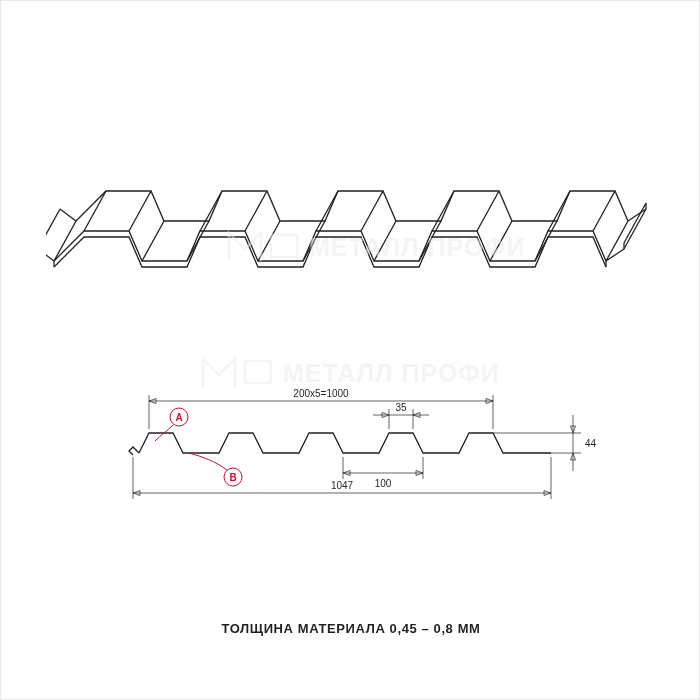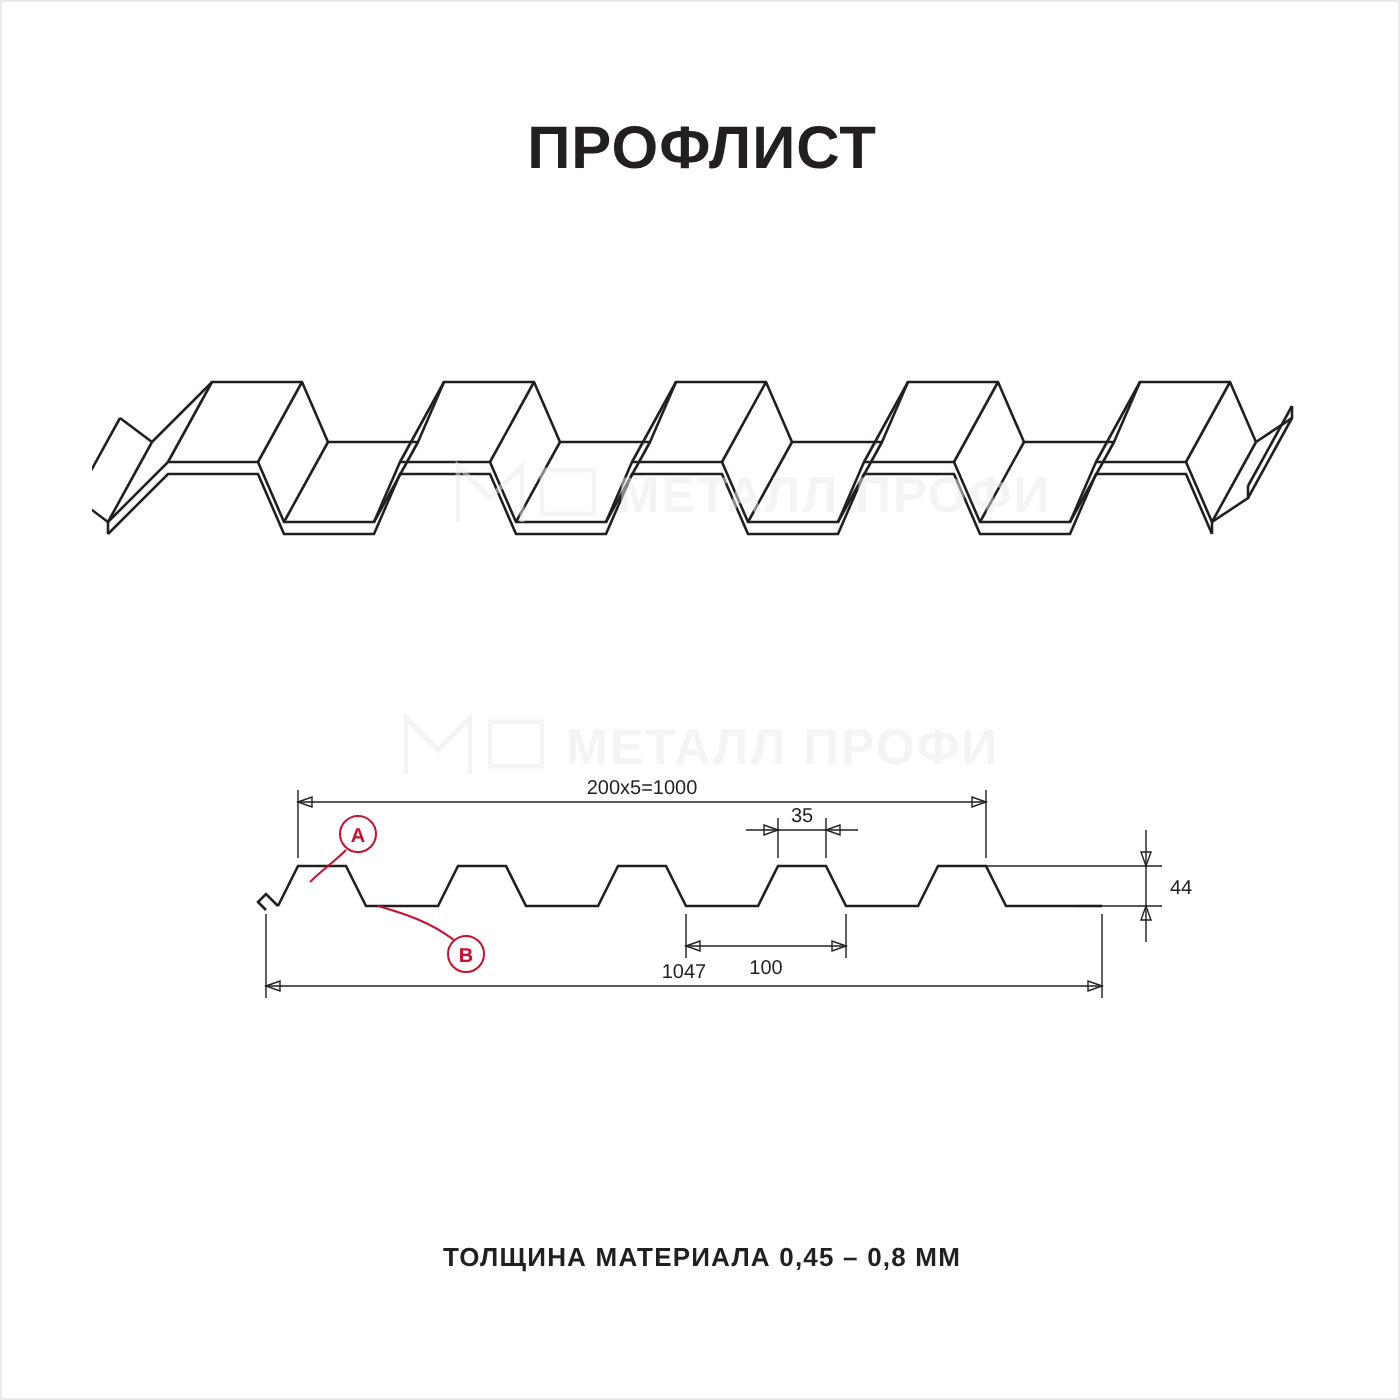--- a/index.html
+++ b/index.html
@@ -88,21 +88,20 @@
     font-size: 10px;
     font-weight: bold;
     fill: #c8102e;
   }
 </style>
 </head>
 <body>
 
 <div class="page">
 
-  <div class="title">ПРОФЛИСТ</div>
 
   <div class="iso-wrap">
     <svg width="610" height="160" viewBox="0 0 610 160">
 
       <path class="ln" d="M30 60 L60 30 L105 30 L118 60 L163 60 L176 30 L221 30 L234 60 L279 60 L292 30 L337 30 L350 60 L395 60 L408 30 L453 30 L466 60 L511 60 L524 30 L569 30 L582 60"></path>
 
       <path class="ln" d="M8 100 L38 70 L83 70 L96 100 L141 100 L154 70 L199 70 L212 100 L257 100 L270 70 L315 70 L328 100 L373 100 L386 70 L431 70 L444 100 L489 100 L502 70 L547 70 L560 100"></path>
 
       <path class="ln" d="M30 60 L8 100"></path>
       <path class="ln" d="M60 30 L38 70"></path>

